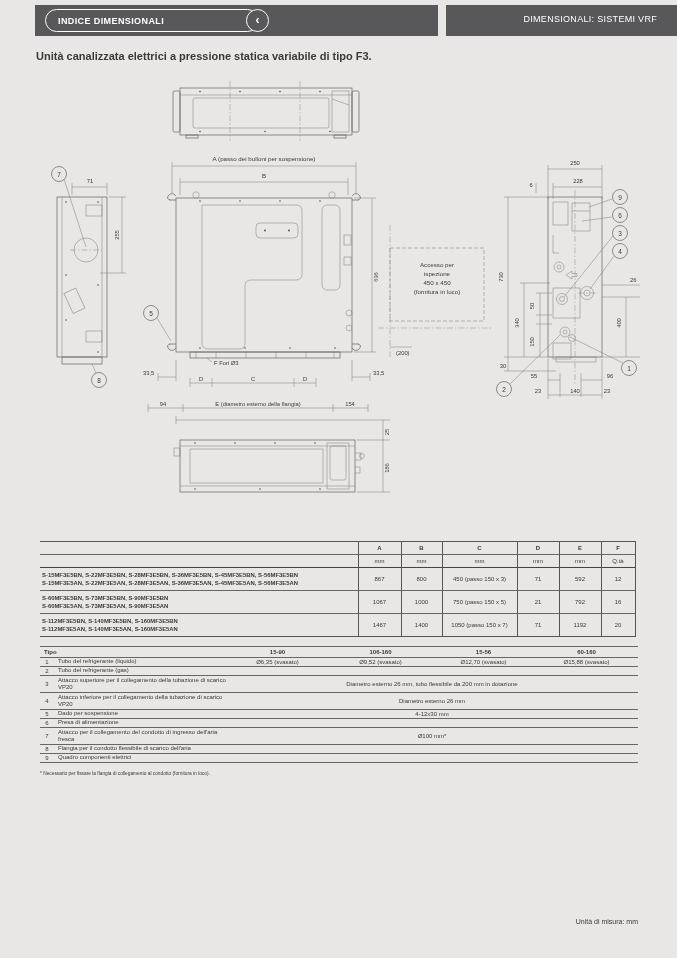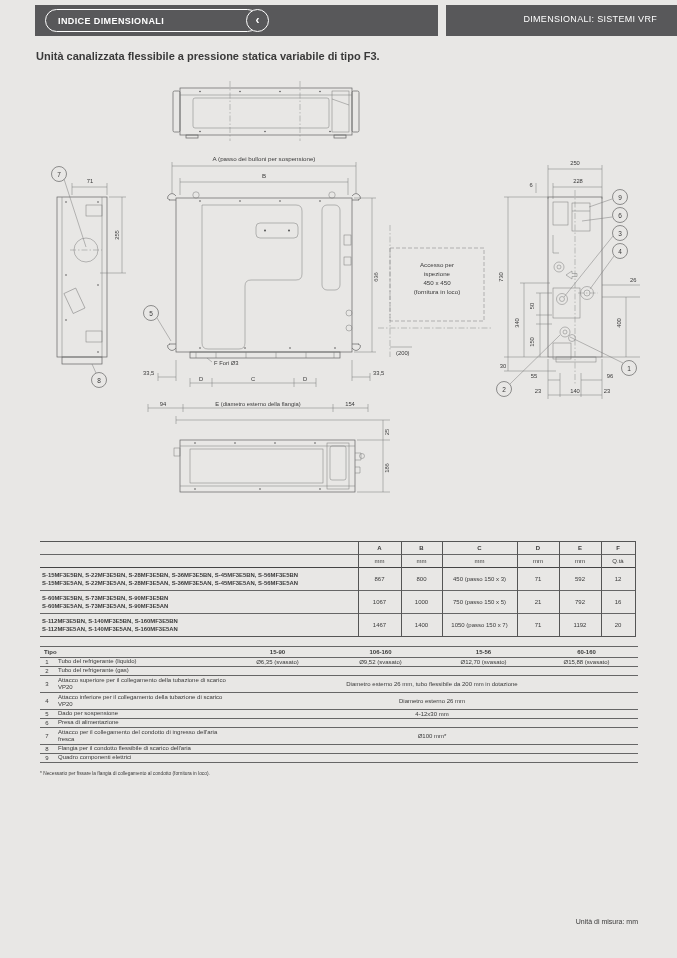--- a/index.html
+++ b/index.html
@@ -61,21 +61,21 @@
 <div class="hbar hbar-left">
   <div class="pill">
     <span class="pill-label">INDICE DIMENSIONALI</span>
     <span class="pill-circle">‹</span>
   </div>
 </div>
 <div class="hbar hbar-right">
   <span class="rlabel">DIMENSIONALI: SISTEMI VRF</span>
 </div>
 
-<div class="page-title">Unità canalizzata flessibile a pressione statica variabile di tipo F3.</div>
+<div class="page-title">Unità canalizzata elettrici a pressione statica variabile di tipo F3.</div>
 
 <svg id="drawing" width="677" height="462" viewBox="0 0 677 462">
 
   <g>
     <rect class="ln" x="180" y="13" width="172" height="47"></rect>
     <rect class="ln" x="173" y="16" width="7" height="41" rx="1.5"></rect>
     <rect class="ln" x="352" y="16" width="7" height="41" rx="1.5"></rect>
     <line class="lnt" x1="180" y1="20" x2="352" y2="20"></line>
     <rect class="lnt" x="193" y="23" width="136" height="30" rx="2"></rect>
     <rect class="lnt" x="332" y="16" width="17" height="41"></rect>

